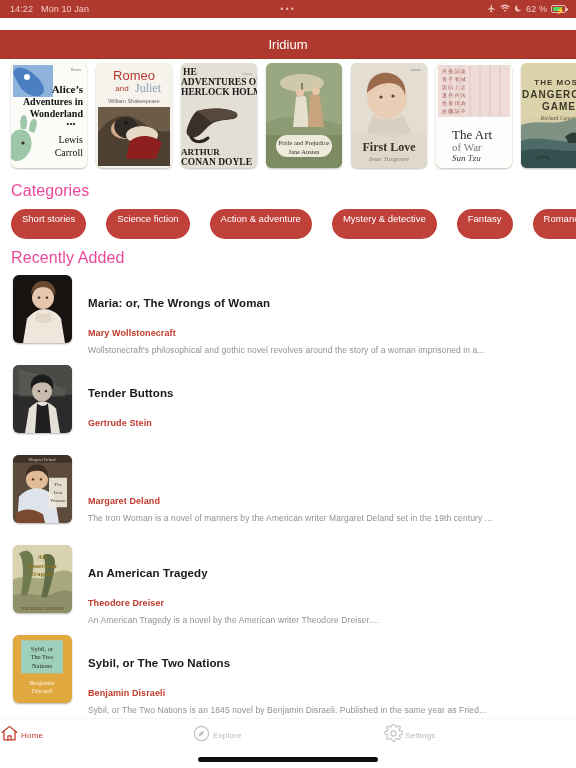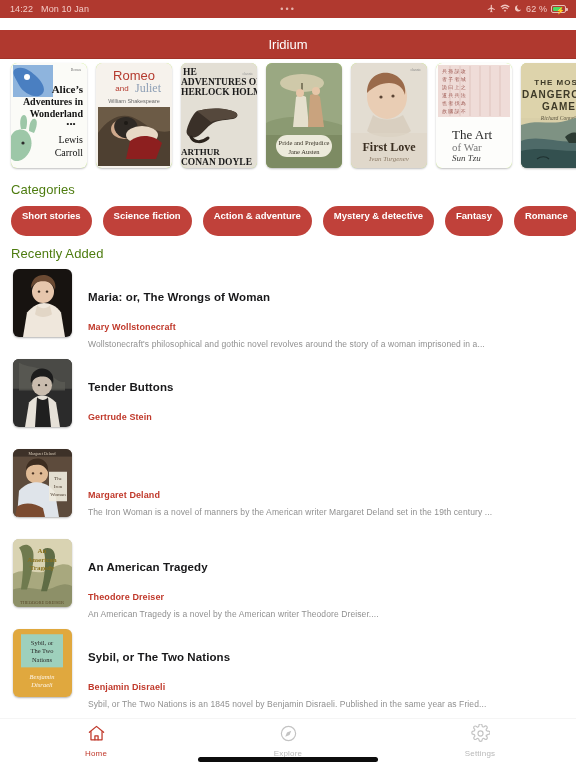--- a/index.html
+++ b/index.html
@@ -51,26 +51,26 @@
   .cover{
     width:76px;height:105px;flex:0 0 76px;border-radius:6px;
     overflow:hidden; position:relative;
     box-shadow:0 1px 2px rgba(0,0,0,.25);
     background:#bef264;
   }
   .cover svg{display:block;width:100%;height:100%;}
 
   
   .section-title{
-    font-size:13px;color:#4d7c0f;padding:10px 4px 0 11px;letter-spacing:.1px;
+    font-size:16px;color:#ec4899;padding:10px 4px 0 11px;letter-spacing:.1px;
   }
 
   
   .chips{
-    display:flex;gap:11px;padding:9px 0 0 11px;overflow:hidden;height:39px;font-weight:bold;
+    display:flex;gap:20px;padding:9px 0 0 11px;overflow:hidden;height:39px;
   }
   .chip{
     background:#c0413a;color:#fff;border-radius:20px;
     font-size:9.5px;padding:5px 11px;white-space:nowrap;flex:0 0 auto;
     line-height:1.15;
   }
 
   
   .list{
     padding:8px 0 0 0;
@@ -88,21 +88,21 @@
   .row-title{font-size:11.5px;font-weight:bold;color:#18181a;letter-spacing:.1px;}
   .row-author{font-size:9px;font-weight:bold;color:#c0392b;margin-top:19px;letter-spacing:.1px;}
   .row-desc{font-size:8.5px;color:#909090;margin-top:7px;letter-spacing:.1px;}
 
   
   .tab-bar{
     position:absolute;left:0;right:0;bottom:0;height:49px;background:#fff;
     display:flex;align-items:flex-start;padding-top:5px;
     box-shadow:0 -1px 0 rgba(0,0,0,.04);
   }
-  .tab{flex:1;display:flex;flex-direction:column;align-items:center;gap:2px;}
+  .tab{flex:1;display:flex;flex-direction:row;align-items:center;gap:2px;}
   .tab .lbl{font-size:8px;letter-spacing:.2px;}
   .tab.active .lbl{color:#c0392b;}
   .tab .lbl{color:#b8b8b8;}
   .home-indicator{
     position:absolute;bottom:6px;left:50%;transform:translateX(-50%);
     width:180px;height:5px;background:#0d0d0d;border-radius:3px;
   }
 </style>
 </head>
 <body>

